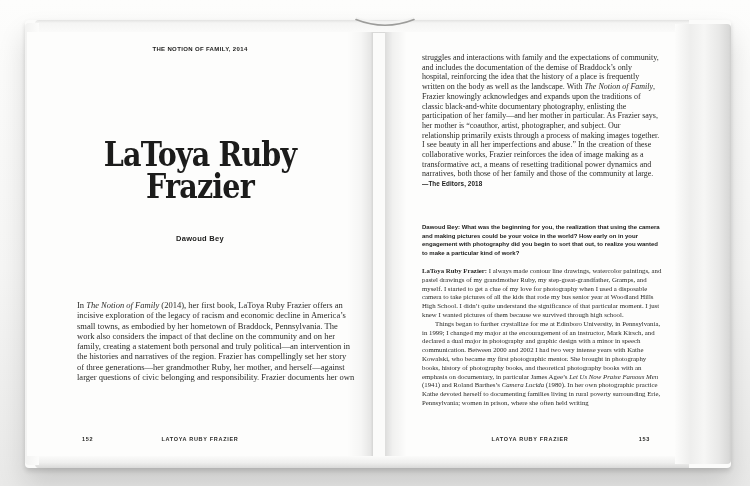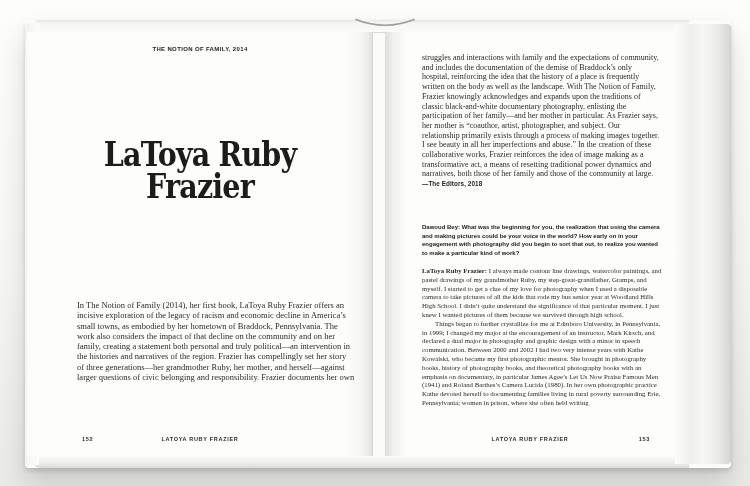--- a/index.html
+++ b/index.html
@@ -87,21 +87,21 @@
   
   .footer{
     position:absolute;top:404px;left:0;right:0;height:10px;
     font-family:"Liberation Sans",sans-serif;font-weight:700;
     font-size:5.5px;letter-spacing:.7px;color:#2a2a28;
   }
   .runtitle{position:absolute;left:0;right:0;text-align:center;}
   .pagenum.left{position:absolute;left:55px;}
   .pagenum.right{position:absolute;right:25px;}
   
-  .seg-i{}
+  .seg-i{font-style:italic;}
   .seg-b{font-weight:700;}
   .seg-ed{
     font-weight:700;font-family:"Liberation Sans",sans-serif;
     font-size:6.3px;letter-spacing:.1px;color:#1b1b1a;
   }
 </style>
 </head>
 <body>
 
 <div class="book">
@@ -114,20 +114,21 @@
     <path d="M3,4 Q32,16 61,4 L61,1 Q32,10 3,1 Z" fill="#f3f3f2"></path>
     <path d="M3,3.5 Q32,15 61,3.5" stroke="#9c9c9a" stroke-width="1.6" fill="none" stroke-linecap="round"></path>
   </svg>
 
   <div class="page page-left">
     <div class="lp-header">THE NOTION OF FAMILY, 2014</div>
     <div class="lp-title">
       <div>LaToya Ruby</div>
       <div>Frazier</div>
     </div>
+    <div class="lp-byline">Dawoud Bey</div>
     <div class="lp-intro"><span>In </span><span class="seg-i">The Notion of Family</span><span> (2014), her first book, LaToya Ruby Frazier offers an incisive exploration of the legacy of racism and economic decline in America’s small towns, as embodied by her hometown of Braddock, Pennsylvania. The work also considers the impact of that decline on the community and on her family, creating a statement both personal and truly political—an intervention in the histories and narratives of the region. Frazier has compellingly set her story of three generations—her grandmother Ruby, her mother, and herself—against larger questions of civic belonging and responsibility. Frazier documents her own</span></div>
     <div class="footer">
       <span class="pagenum left">152</span>
       <span class="runtitle">LATOYA RUBY FRAZIER</span>
     </div>
   </div>
 
   <div class="page page-right">
     <div class="rp-editorial"><span>struggles and interactions with family and the expectations of community, and includes the documentation of the demise of Braddock’s only hospital, reinforcing the idea that the history of a place is frequently written on the body as well as the landscape. With </span><span class="seg-i">The Notion of Family</span><span>, Frazier knowingly acknowledges and expands upon the traditions of classic black-and-white documentary photography, enlisting the participation of her family—and her mother in particular. As Frazier says, her mother is “coauthor, artist, photographer, and subject. Our relationship primarily exists through a process of making images together. I see beauty in all her imperfections and abuse.” In the creation of these collaborative works, Frazier reinforces the idea of image making as a transformative act, a means of resetting traditional power dynamics and narratives, both those of her family and those of the community at large. </span><span class="seg-ed">—The Editors, 2018</span></div>
     <div class="rp-question"><span class="seg-b">Dawoud Bey: </span><span>What was the beginning for you, the realization that using the camera and making pictures could be your voice in the world? How early on in your engagement with photography did you begin to sort that out, to realize you wanted to make a particular kind of work?</span></div>

